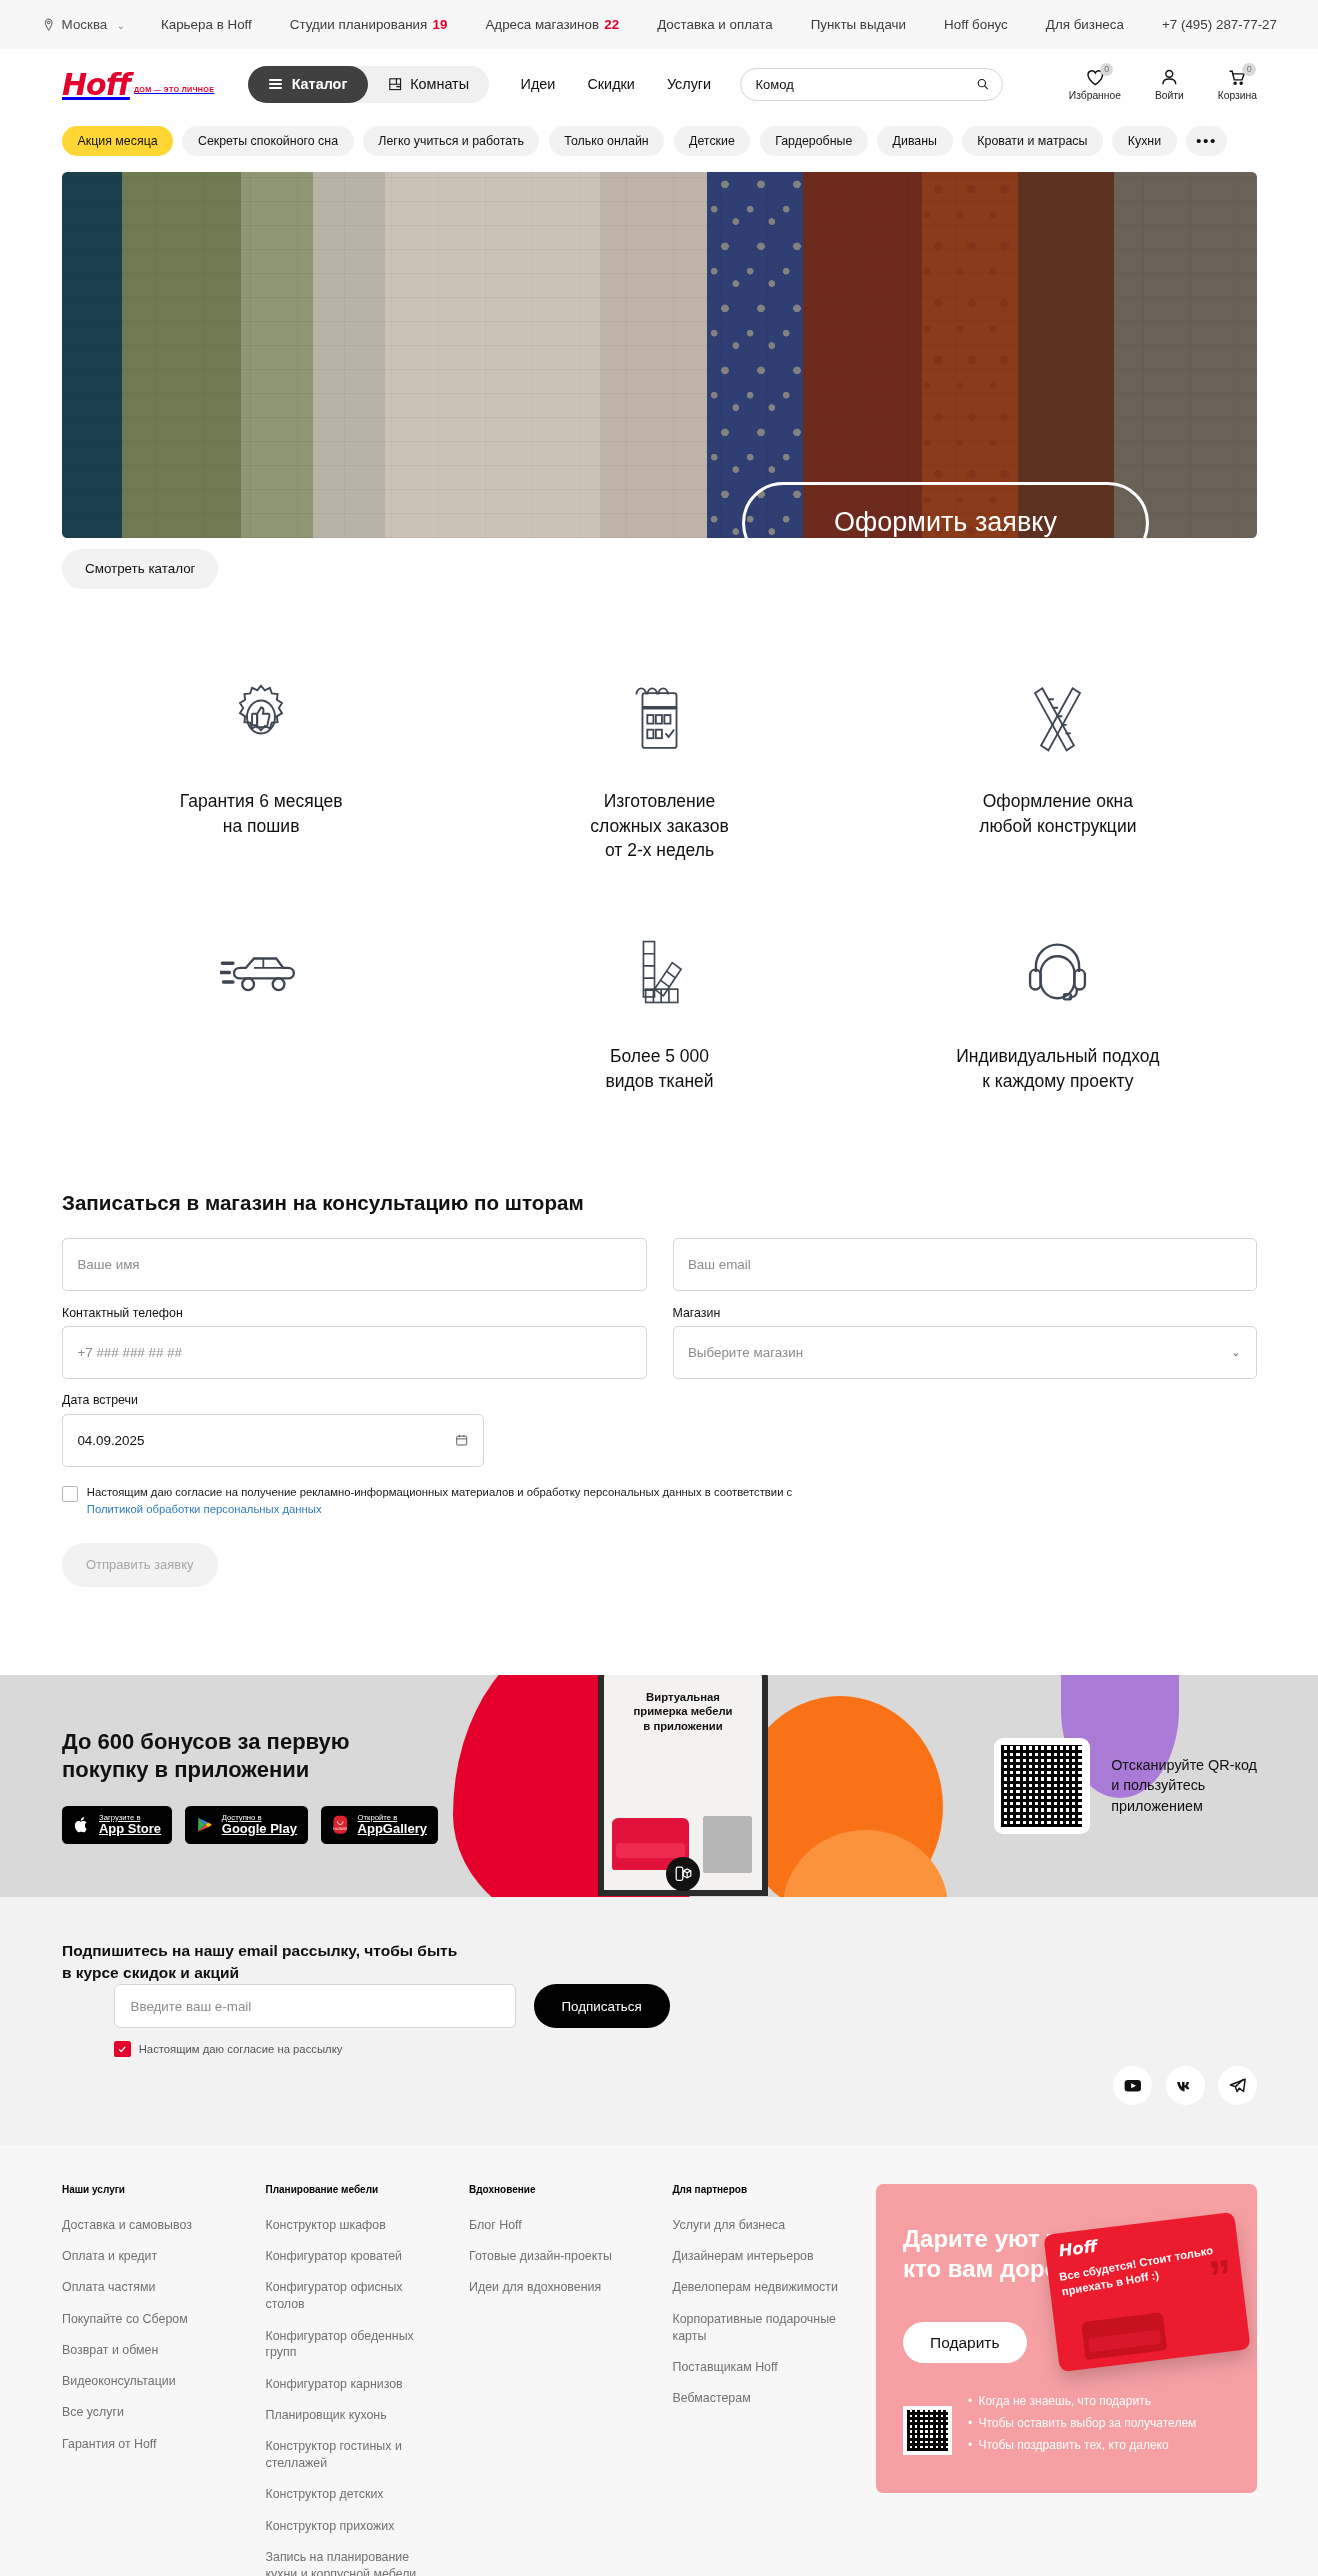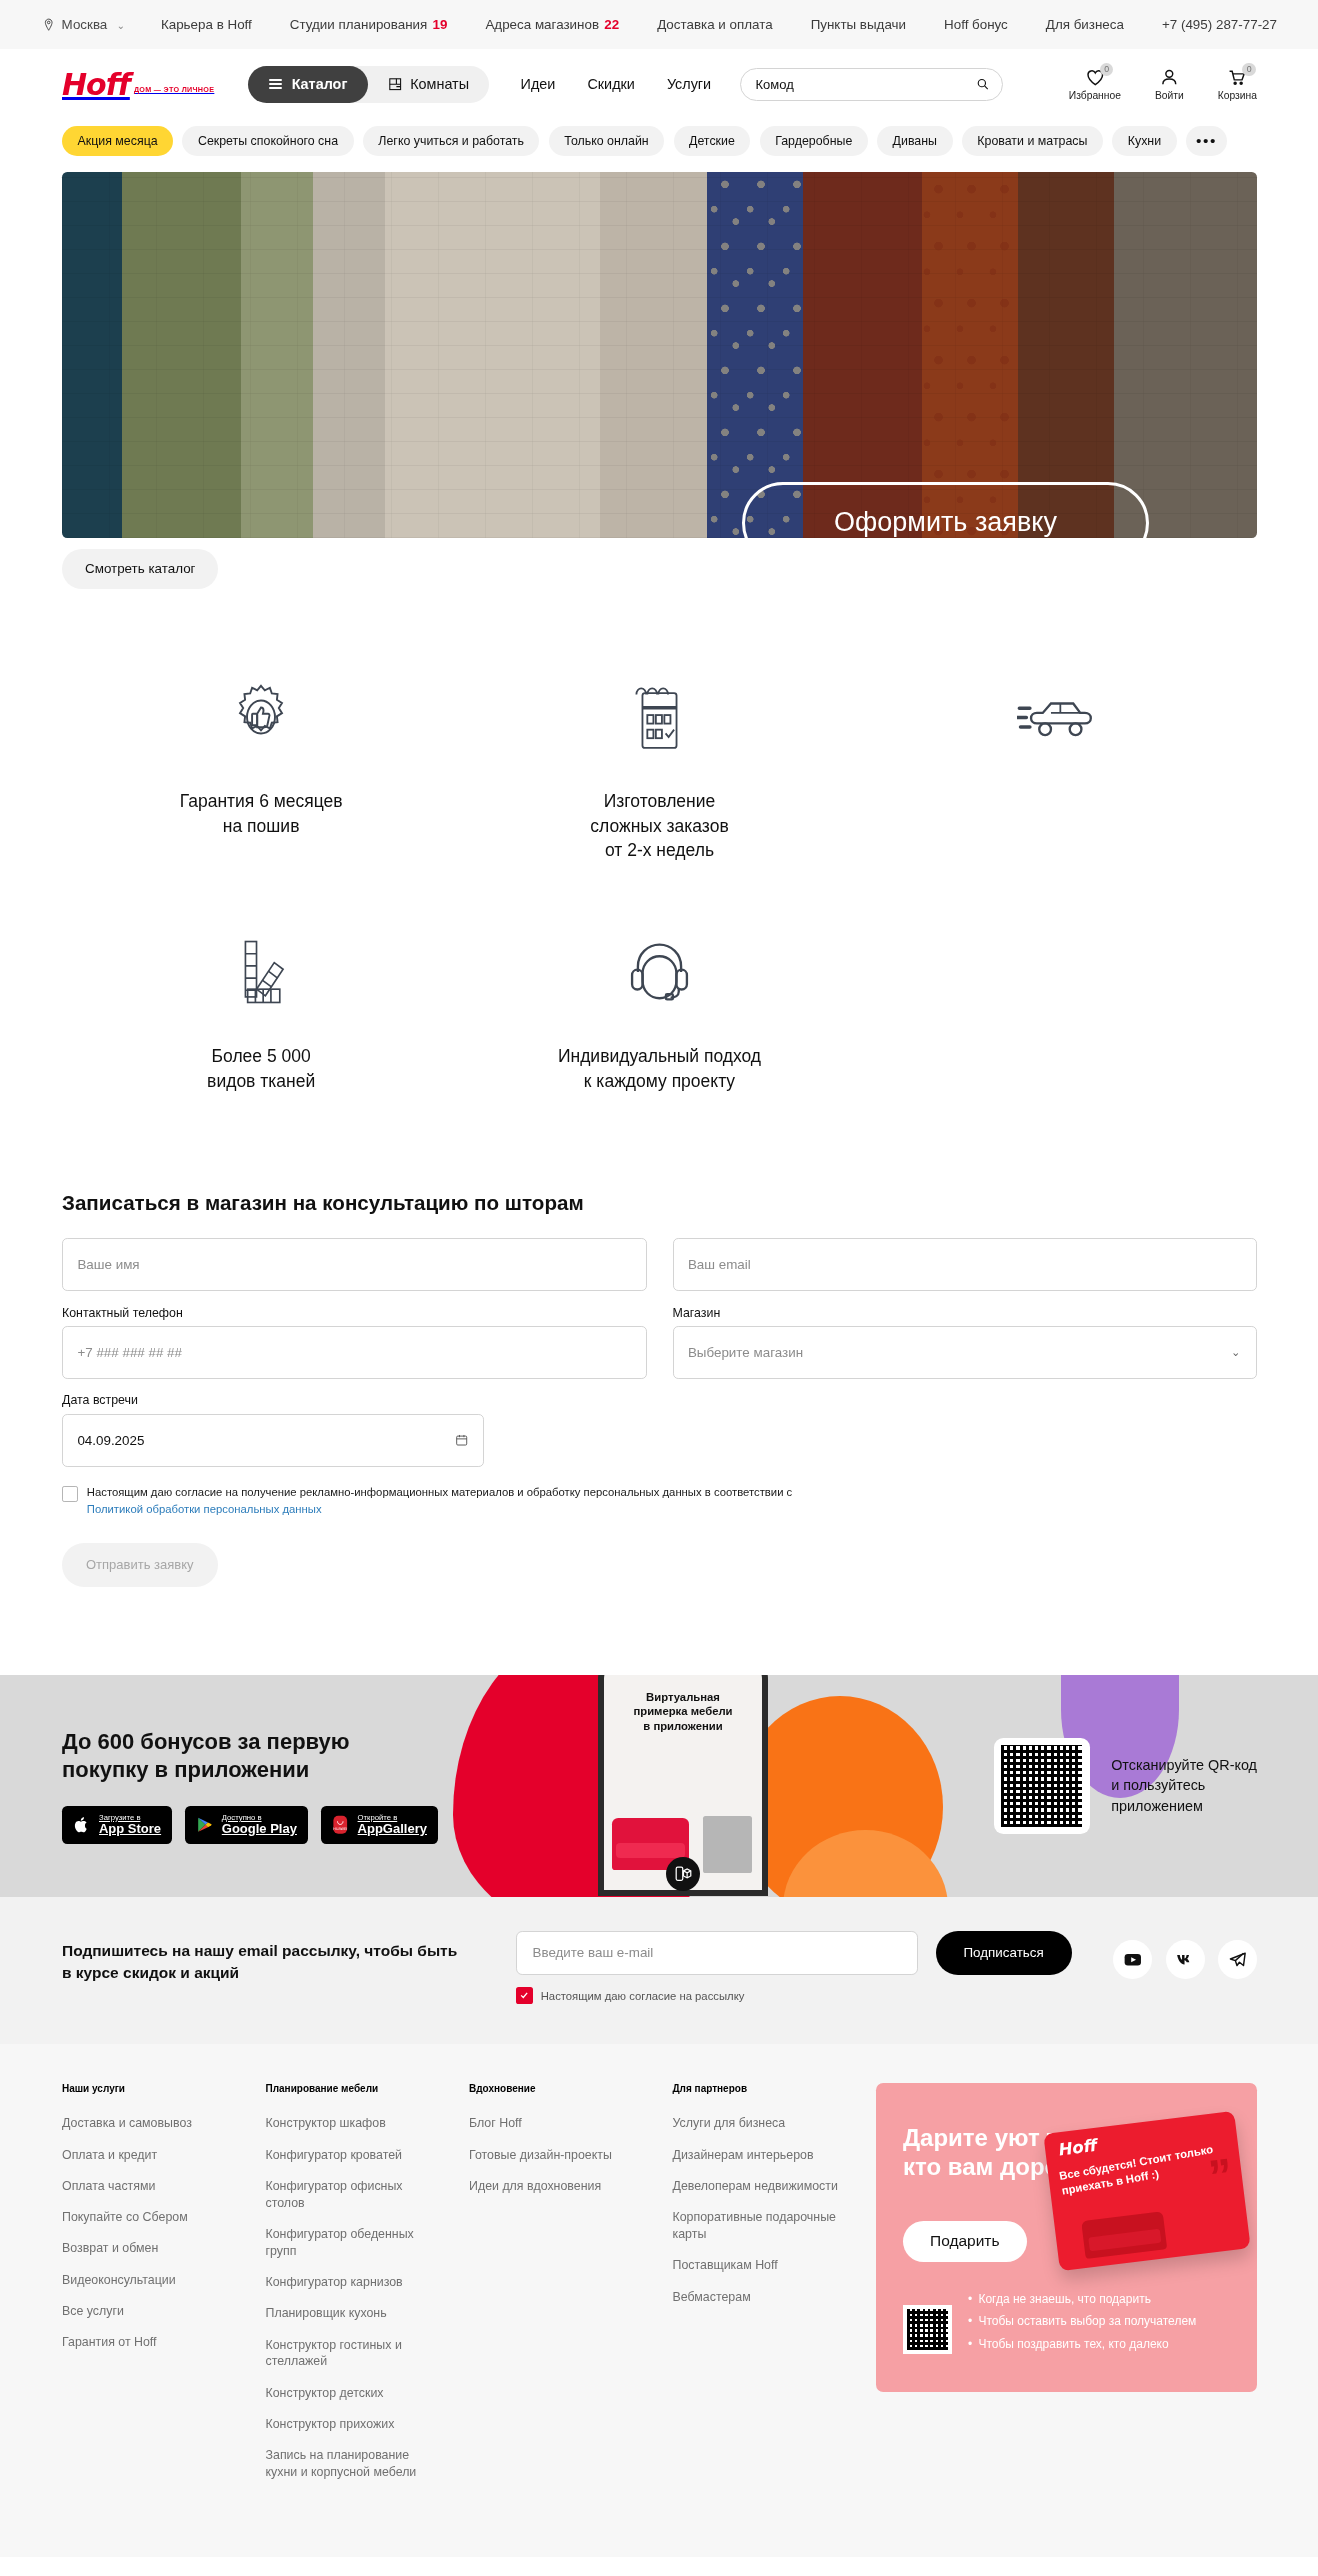--- a/index.html
+++ b/index.html
@@ -126,21 +126,21 @@
   .qrblock{position:absolute;right:62px;top:50%;transform:translateY(-50%);display:flex;align-items:center;gap:21.6px;z-index:5;}
   .qrcard{width:96px;height:96px;background:#fff;border-radius:9.3px;padding:7.2px;}
   .qrcard .qr{width:100%;height:100%;background-color:#fff;
     background-image:
       repeating-linear-gradient(90deg,#000 0 3.1px,#fff 3.1px 6.2px),
       repeating-linear-gradient(0deg,#000 0 3.1px,transparent 3.1px 6.2px);
     background-blend-mode:multiply;}
   .qrtext{font-size:14.4px;line-height:1.45;color:#111;white-space:pre-line;}
 
   
-  .newsletter{background:#f2f2f2;padding:34px 62px 40px;display:flex;align-items:flex-start;}
+  .newsletter{background:#f2f2f2;padding:34px 62px 40px;display:flex;align-items:flex-start;flex-direction:column;}
   .nl-left{font-size:15.5px;font-weight:700;line-height:1.42;color:#111;white-space:pre-line;padding-top:9.3px;width:402px;}
   .nl-mid{display:flex;flex-direction:column;margin-left:52px;}
   .nl-row{display:flex;align-items:center;gap:17.5px;}
   .nl-input{width:402px;height:44px;border:0.5px solid #d4d4d4;border-radius:6.2px;background:#fff;padding:0 15.5px;font-size:13.4px;outline:none;font-family:inherit;color:#111;}
   .nl-input::placeholder{color:#8c8c8c;}
   .nl-btn{height:44px;border-radius:22px;background:#000;color:#fff;border:none;font-size:13.4px;padding:0 28px;cursor:pointer;font-family:inherit;}
   .nl-consent{display:flex;align-items:center;gap:8.2px;margin-top:12.4px;}
   .nl-cbox{width:16.5px;height:16.5px;border-radius:2.6px;background:#e4002b;display:flex;align-items:center;justify-content:center;cursor:pointer;}
   .nl-cbox svg{width:10.3px;height:10.3px;}
   .nl-consent span{font-size:11.3px;color:#545454;}
@@ -344,20 +344,31 @@
             <rect x="30" y="80" width="10" height="14"></rect>
           <rect x="44" y="80" width="10" height="14"></rect>
             <path d="M60 86l5 6 9-12"></path>
         </svg>
       </div>
       <div class="txt">Изготовление
 сложных заказов
 от 2-х недель</div>
     </div>
 
+    <div class="feat">
+      <div class="ico">
+        <svg viewBox="0 0 110 120" width="67" height="73" fill="none" stroke="#3e4652" stroke-width="3">
+          <path d="M30 12l52 94-12 8-52-94z"></path>
+          <path d="M80 12L28 106l12 8 52-94z"></path>
+          <path d="M40 30h9M47 44h9M54 58h9M61 72h9M68 86h9"></path>
+        </svg>
+      </div>
+      <div class="txt">Оформление окна
+любой конструкции</div>
+    </div>
 
     <div class="feat">
       <div class="ico">
         <svg viewBox="0 0 140 90" width="82" height="54" fill="none" stroke="#3e4652" stroke-width="4">
           <path d="M30 56h86c6 0 10-4 10-9s-4-9-10-9h-8l-12-16H58L44 38H34c-6 0-10 4-10 9s4 9 10 9z"></path>
           <path d="M74 22v16M58 38h60" stroke-width="3"></path>
           <circle cx="48" cy="66" r="10"></circle>
             <circle cx="100" cy="66" r="10"></circle>
           <path d="M4 30h18M0 46h16M6 62h16" stroke-width="6" stroke-linecap="round"></path>
         </svg>

